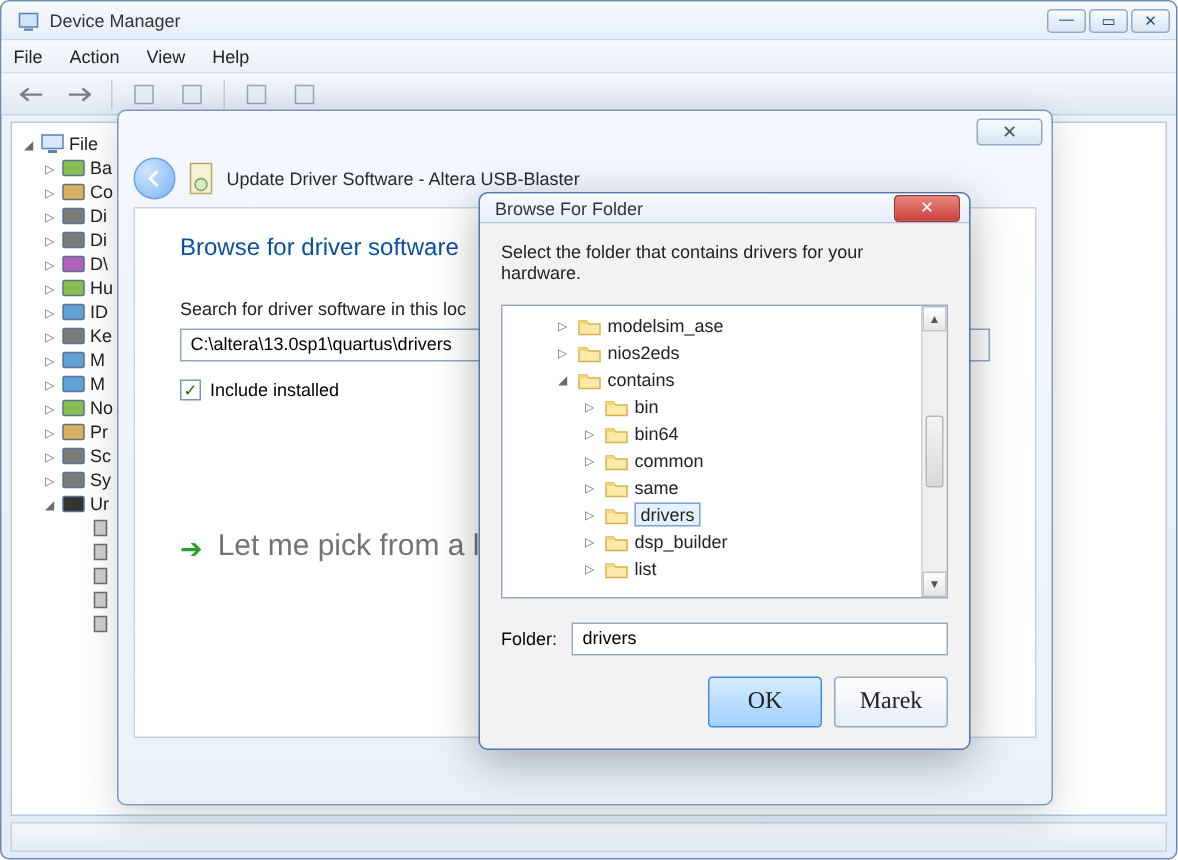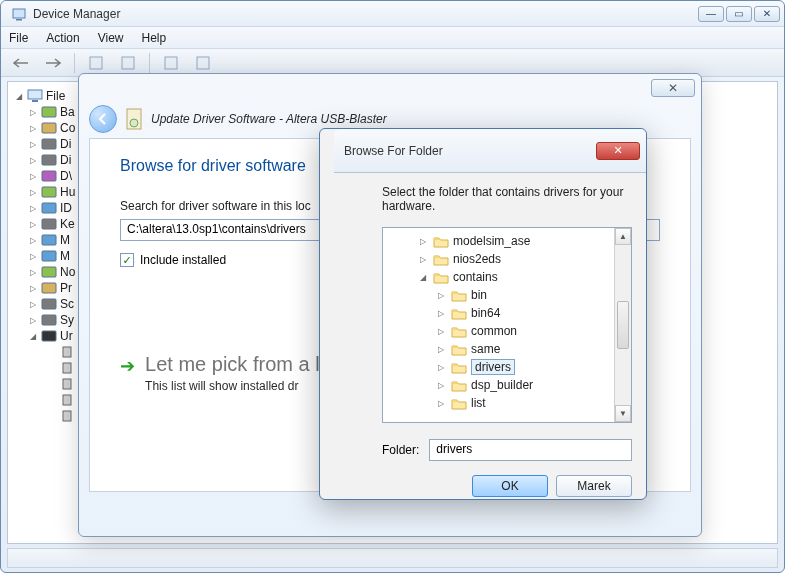--- a/index.html
+++ b/index.html
@@ -94,21 +94,21 @@
     height: 34px; display: flex; align-items: center; padding: 0 10px;
   }
   .wiz-back-btn {
     width: 28px; height: 28px; border-radius: 50%;
     border: 1px solid #6aa0e0;
     background: radial-gradient(circle at 30% 30%,#cfe6ff,#79b4f1);
     display: flex; align-items: center; justify-content: center;
     color: #fff; font-size: 14px;
   }
   .wiz-header-icon { width: 18px; height: 22px; margin: 0 8px; }
-  .wiz-header-text { color: #2a2a2a; font-size: 12px; font-style: italic; }
+  .wiz-header-text { color: #2a2a2a; font-size: 12px; }
   .wiz-inner {
     position: absolute; left: 10px; right: 10px; top: 64px; bottom: 44px;
     background: #fff; border: 1px solid #c5d2e2;
   }
   .wiz-content { padding: 18px 30px; }
   .wiz-heading { color: #0a4f9e; font-size: 16px; margin-bottom: 24px; }
   .wiz-label { color: #222; margin-bottom: 6px; }
   .wiz-path-row { display:flex; gap:8px; margin-bottom:12px;}
   .wiz-path {
     flex: 1; height: 22px; border: 1px solid #8fa9c6; background:#fff;
@@ -121,55 +121,54 @@
   }
   .wiz-option { display:flex; gap:10px; }
   .wiz-arrow { color:#2aa02a; font-size:18px; margin-top:2px; }
   .wiz-option-title { color:#737373; font-size:20px; }
   .wiz-option-desc { color:#2a2a2a; line-height:1.4; margin-top:2px; max-width:440px;}
   .wiz-footer {
     position: absolute; left: 10px; right: 10px; bottom: 8px; height: 32px;
     display: flex; align-items:center; justify-content:flex-end; gap:8px;
   }
   .win7-btn {
-    min-width: 76px; height: 22px; border: 1px solid #8fa9c6; border-radius:3px;
+    min-width: 76px; height: 34px; border: 1px solid #8fa9c6; border-radius:3px;
     background: linear-gradient(#fdfdfe,#e6edf6);
-    padding: 0 14px; font-size:12px; color:#222;
-    display:inline-flex; align-items:center; justify-content:center;
+    padding: 0 14px; font-size:16px; color:#222;
+    display:inline-flex; align-items:center; justify-content:center;font-family:Liberation Serif, serif;
   }
   .win7-btn.primary {
     border-color:#3c8be0;
     background: linear-gradient(#d7ecff,#9fd0ff);
   }
 
   
   .bff-window {
     position: absolute; left: 319px; top: 128px; width: 328px; height: 372px;
     border: 1px solid #4c78ad;
     background: #f2f2f2;
     border-radius: 6px;
     box-shadow: 0 8px 30px rgba(0,0,0,0.30);
   }
   .bff-titlebar {
-    height: 44px; display:flex; align-items:center;
+    height: 20px; display:flex; align-items:center;
     background: linear-gradient(#f7fafd,#e6eef7);
     border-bottom:1px solid #b4c4d8;
     border-radius: 6px 6px 0 0;
     padding: 0 6px;
-    margin-left: 14px;
   }
   .bff-title { flex:1; color:#333; padding-left:4px;}
   .bff-close {
     width: 44px; height: 18px; border-radius:3px;
     background: linear-gradient(#e9877e,#c9423c);
     border:1px solid #a33229;
     display:inline-flex; align-items:center; justify-content:center;
     color:#fff; font-size:11px;
   }
-  .bff-body { padding: 12px 14px; margin-left: 48px; }
+  .bff-body { padding: 12px 14px; }
   .bff-instr { margin-bottom:14px; color:#222; }
   .bff-tree {
     border:1px solid #97a9bf; background:#fff; height:196px;
     display:flex;
   }
   .bff-tree-inner { flex:1; overflow:hidden; padding:4px 2px;}
   .bff-scrollbar { width:17px; background:#f0f0f0; border-left:1px solid #d0d0d0; position:relative;}
   .bff-sb-btn { height:17px; background:linear-gradient(#fdfdfd,#e6e6e6); border:1px solid #c4c4c4; display:flex; align-items:center; justify-content:center; font-size:8px; color:#555;}
   .bff-sb-track { position:absolute; top:17px; bottom:17px; left:0; right:0;}
   .bff-sb-thumb { position:absolute; left:2px; right:2px; top:56px; height:48px; background:linear-gradient(#f4f4f4,#d9d9d9); border:1px solid #b8b8b8; border-radius:2px;}
@@ -400,33 +399,33 @@
         <rect x="2" y="1" width="14" height="20" fill="#f6f0d6" stroke="#b7a86a"></rect>
         <circle cx="9" cy="15" r="4" fill="#d8e8c8" stroke="#7aa35a"></circle>
       </svg>
     <span class="wiz-header-text">Update Driver Software - Altera USB-Blaster</span>
   </div>
   <div class="wiz-inner">
     <div class="wiz-content">
       <div class="wiz-heading">Browse for driver software</div>
       <div class="wiz-label">Search for driver software in this loc</div>
       <div class="wiz-path-row">
-        <div class="wiz-path"><span>C:\altera\13.0sp1\contains\drivers</span></div>
+        <div class="wiz-path"><span>C:\altera\13.0sp1\quartus\drivers</span></div>
       </div>
       <div class="wiz-check-row">
         <span class="wiz-check">✓</span>
         <span>Include installed</span>
       </div>
       <div style="height:50px"></div>
       <div class="wiz-option">
         <span class="wiz-arrow">➔</span>
         <div>
           <div class="wiz-option-title">Let me pick from a list</div>
           <div class="wiz-option-desc">
-            <span>This list will show installed dr</span><br>
+            <br>
           </div>
         </div>
       </div>
     </div>
   </div>
 </div>
 
 <div class="bff-window">
   <div class="bff-titlebar">
     <span class="bff-title">Browse For Folder</span>

